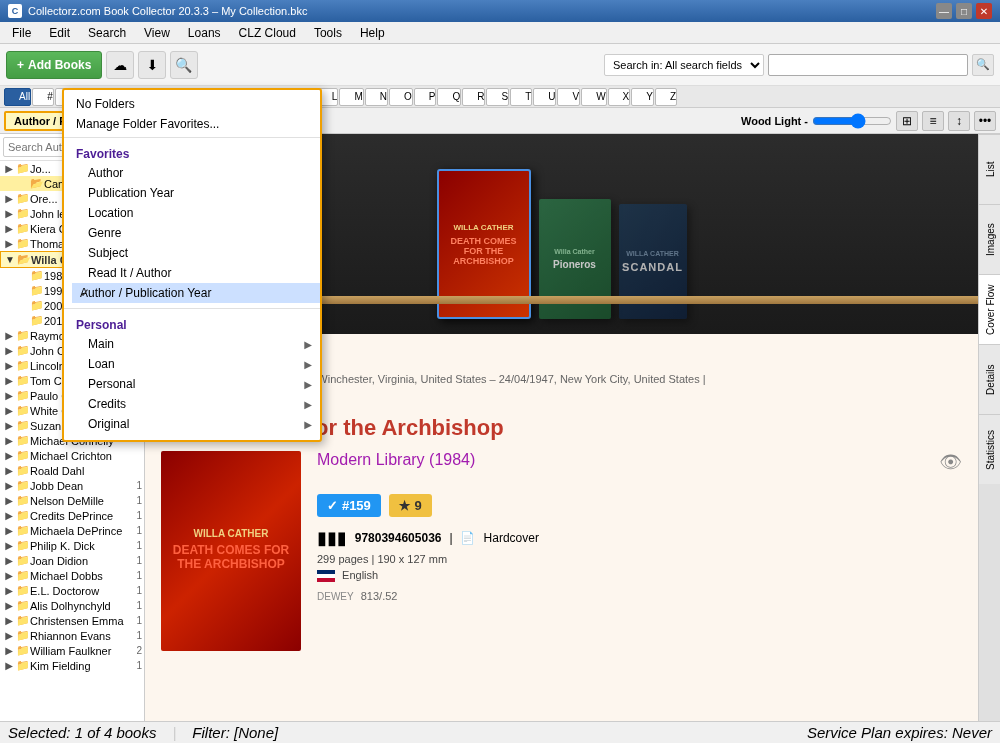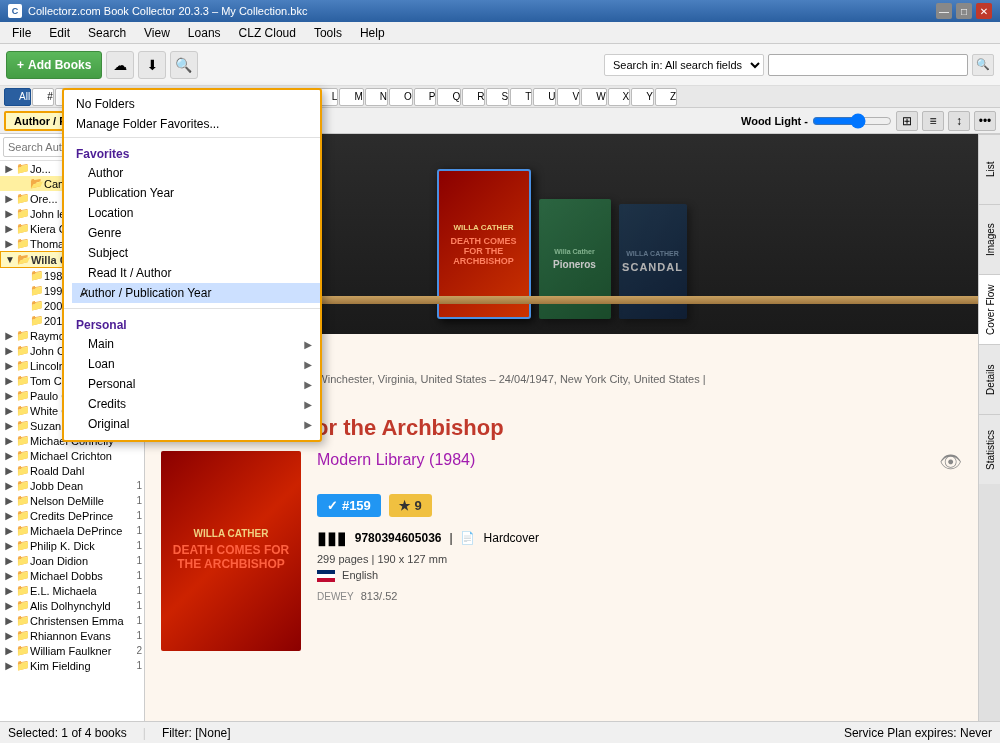--- a/index.html
+++ b/index.html
@@ -90,21 +90,21 @@
     .dewey-row { font-size: 11px; color: #666; margin-bottom: 2px; }
     .dewey-label { font-size: 10px; color: #888; text-transform: uppercase; margin-right: 4px; }
     .eye-icon { font-size: 18px; color: #888; cursor: pointer; float: right; }
 
     
     .right-tabs { width: 22px; background: #e0e0e0; border-left: 1px solid #ccc; display: flex; flex-direction: column; }
     .right-tab { width: 22px; height: 70px; display: flex; align-items: center; justify-content: center; cursor: pointer; border-bottom: 1px solid #ccc; font-size: 10px; writing-mode: vertical-rl; text-orientation: mixed; transform: rotate(180deg); padding: 4px; background: #e8e8e8; }
     .right-tab.active { background: white; }
 
     
-    .status-bar { height: 22px; background: #f0f0f0; border-top: 1px solid #ccc; display: flex; align-items: center; padding: 0 8px; font-size: 12px; gap: 16px; }
+    .status-bar { height: 22px; background: #f0f0f0; border-top: 1px solid #ccc; display: flex; align-items: center; padding: 0 8px; font-size: 15px; gap: 16px; font-style: italic; }
     .status-sep { color: #ccc; }
     .dropdown-menu { position: absolute; top: 88px; left: 62px; background: white; border: 2px solid #f0a000; border-radius: 3px; box-shadow: 3px 3px 10px rgba(0,0,0,0.3); z-index: 200; width: 260px; padding: 4px 0; }
     .menu-section { padding: 2px 0; }
     .menu-section-title { font-size: 12px; font-weight: bold; color: #4c1d95; padding: 4px 12px 2px 12px; }
     .menu-divider { height: 1px; background: #e0e0e0; margin: 3px 0; }
     .menu-row { display: flex; align-items: center; padding: 3px 12px 3px 24px; cursor: pointer; font-size: 12px; position: relative; }
     .menu-row.checked { padding-left: 8px; }
     .menu-row.checked::before { content: '✓'; position: absolute; left: 8px; font-size: 12px; color: #333; }
     .menu-row.has-submenu::after { content: '▶'; position: absolute; right: 8px; font-size: 10px; color: #666; }
     .menu-row.top-item { padding-left: 12px; }
@@ -372,21 +372,21 @@
     </div>
     <div class="tree-item">
       <div class="tree-arrow">▶</div>
       <div class="tree-folder">📁</div>
       <span class="tree-label">Michael Dobbs</span>
       <span class="tree-count">1</span>
     </div>
     <div class="tree-item">
       <div class="tree-arrow">▶</div>
       <div class="tree-folder">📁</div>
-      <span class="tree-label">E.L. Michaela</span>
+      <span class="tree-label">E.L. Doctorow</span>
       <span class="tree-count">1</span>
     </div>
     <div class="tree-item">
       <div class="tree-arrow">▶</div>
       <div class="tree-folder">📁</div>
       <span class="tree-label">Alis Dolhynchyld</span>
       <span class="tree-count">1</span>
     </div>
     <div class="tree-item">
       <div class="tree-arrow">▶</div>

